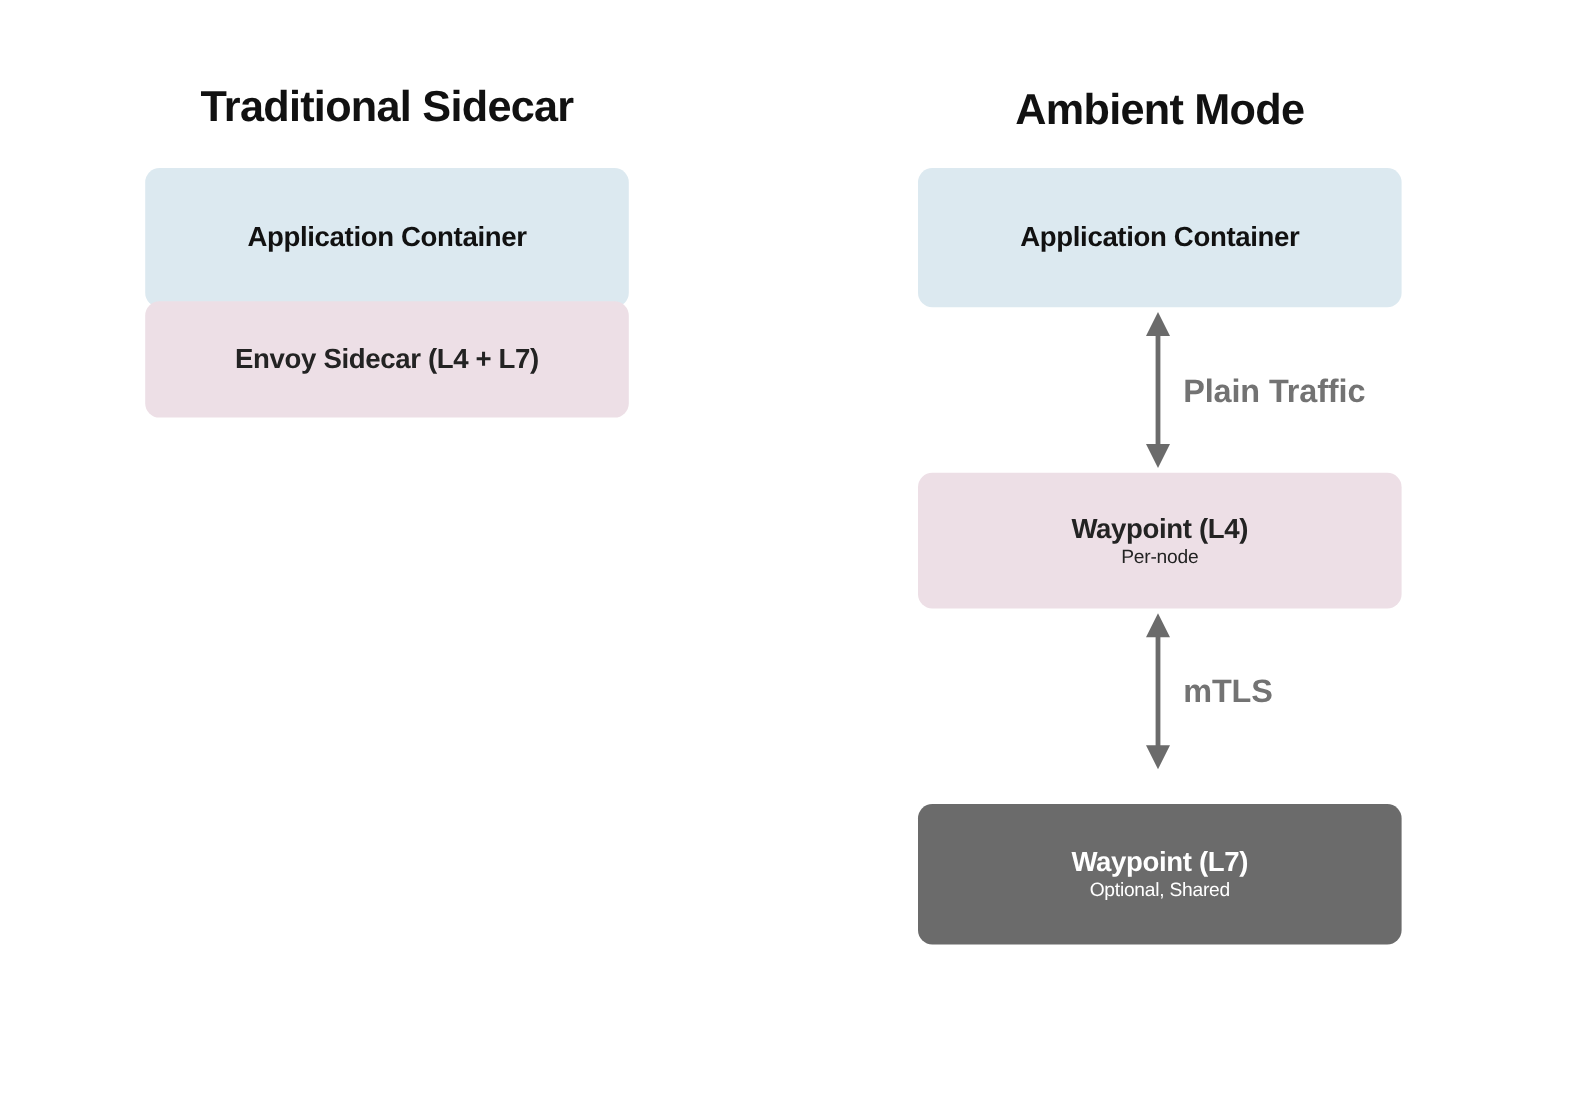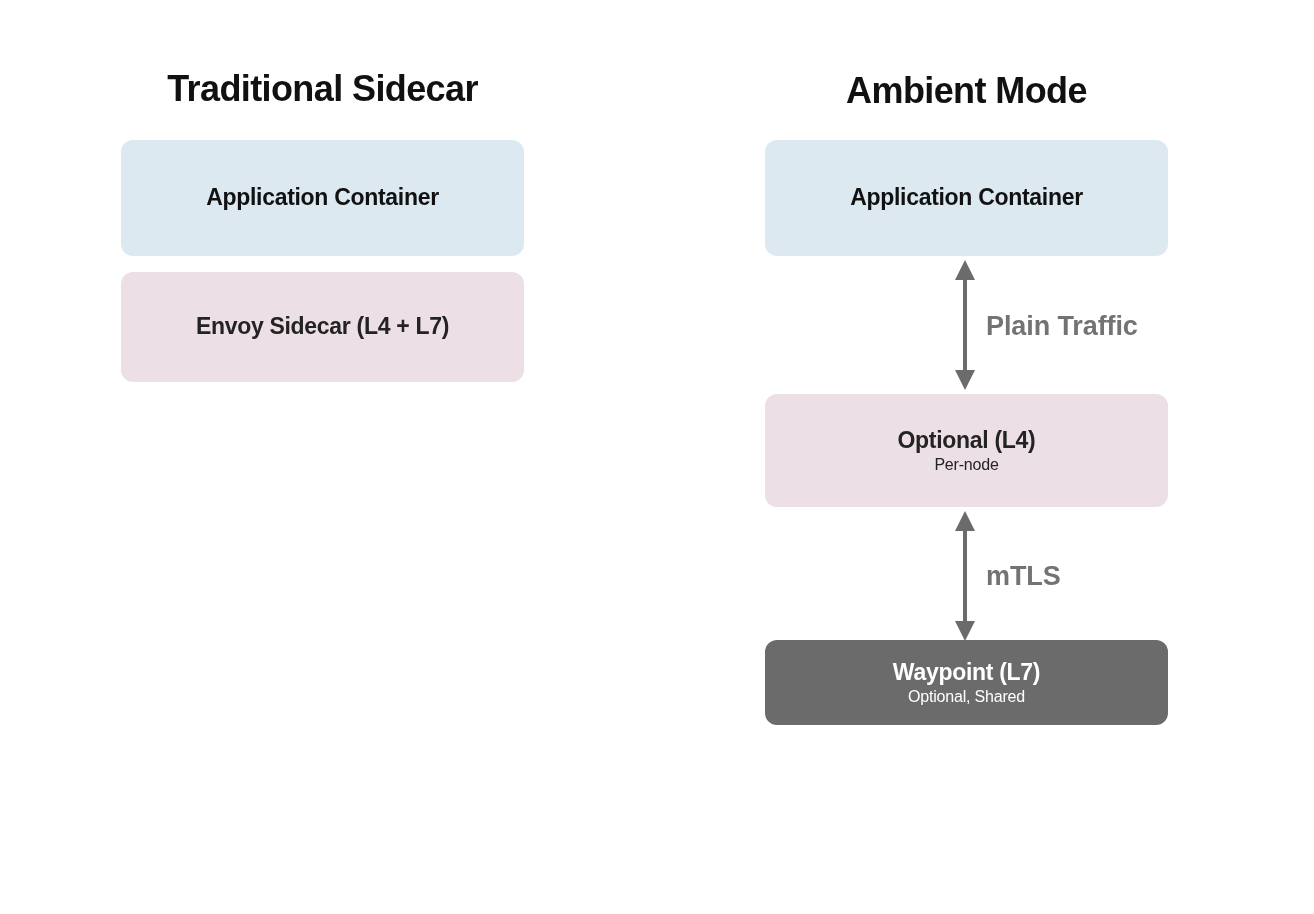--- a/index.html
+++ b/index.html
@@ -60,26 +60,26 @@
     margin-top: 1px;
   }
 
   
   .fill-blue { background: #dce9f0; color: #111111; }
   .fill-pink { background: #eddfe6; color: #232323; }
   .fill-gray { background: #6b6b6b; color: #ffffff; }
 
   
   #left-app     { left: 121px; top: 140px; width: 403px; height: 116px; }
-  #left-sidecar { left: 121px; top: 272px; width: 403px; height: 110px; }
+  #left-sidecar { left: 121px; top: 251px; width: 403px; height: 97px; }
 
   
   #right-app      { left: 765px; top: 140px; width: 403px; height: 116px; }
   #right-ztunnel  { left: 765px; top: 394px; width: 403px; height: 113px; }
-  #right-waypoint { left: 765px; top: 640px; width: 403px; height: 85px; }
+  #right-waypoint { left: 765px; top: 670px; width: 403px; height: 117px; }
 
   
   .connector {
     position: absolute;
     left: 937px;
     width: 56px;
   }
   #connector-plain { top: 258px; height: 134px; }
   #connector-mtls  { top: 509px; height: 134px; }
 
@@ -117,21 +117,21 @@
 
   <div id="left-sidecar" class="node fill-pink">
     <div class="primary">Envoy Sidecar (L4 + L7)</div>
   </div>
 
   <div id="right-app" class="node fill-blue">
     <div class="primary">Application Container</div>
   </div>
 
   <div id="right-ztunnel" class="node fill-pink">
-    <div class="primary">Optional (L4)</div>
+    <div class="primary">Waypoint (L4)</div>
     <div class="secondary">Per-node</div>
   </div>
 
   <div id="right-waypoint" class="node fill-gray">
     <div class="primary">Waypoint (L7)</div>
     <div class="secondary">Optional, Shared</div>
   </div>
 
   <div id="connector-plain" class="connector">
     <svg viewBox="0 0 56 134" preserveAspectRatio="none">

